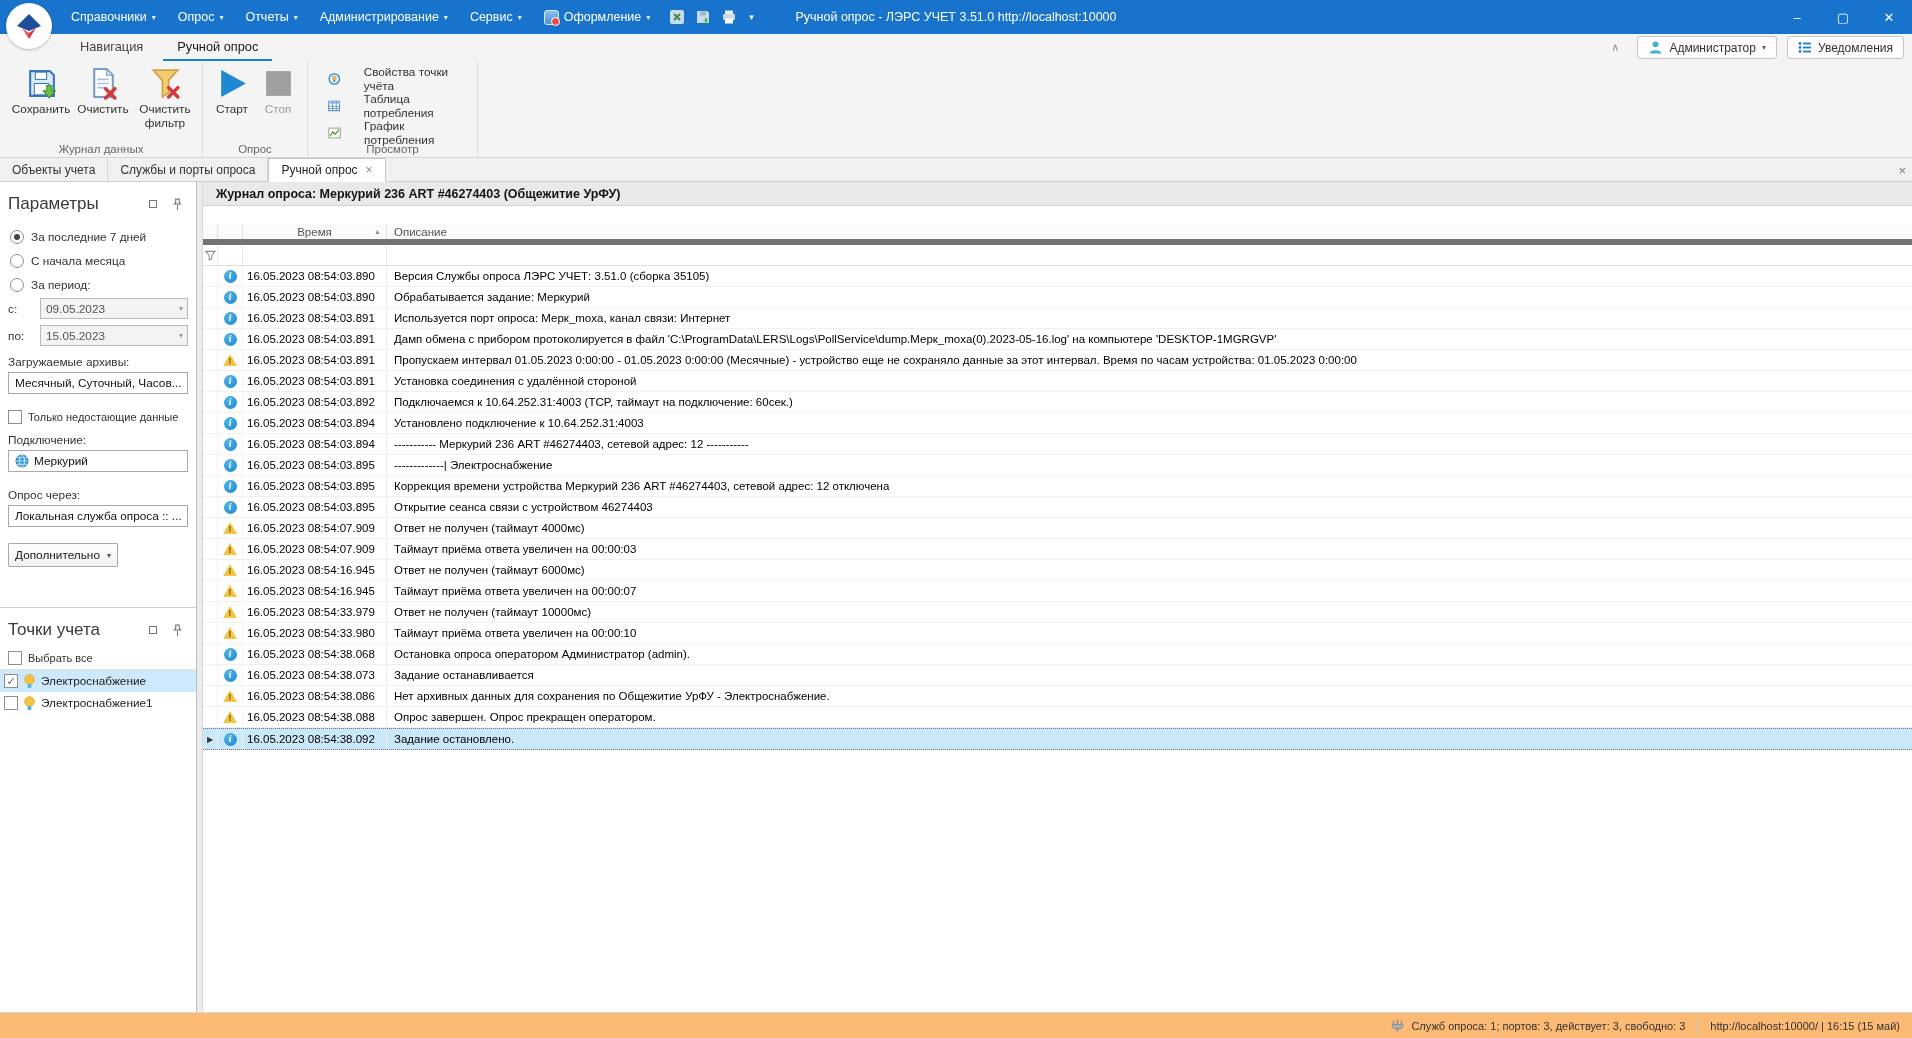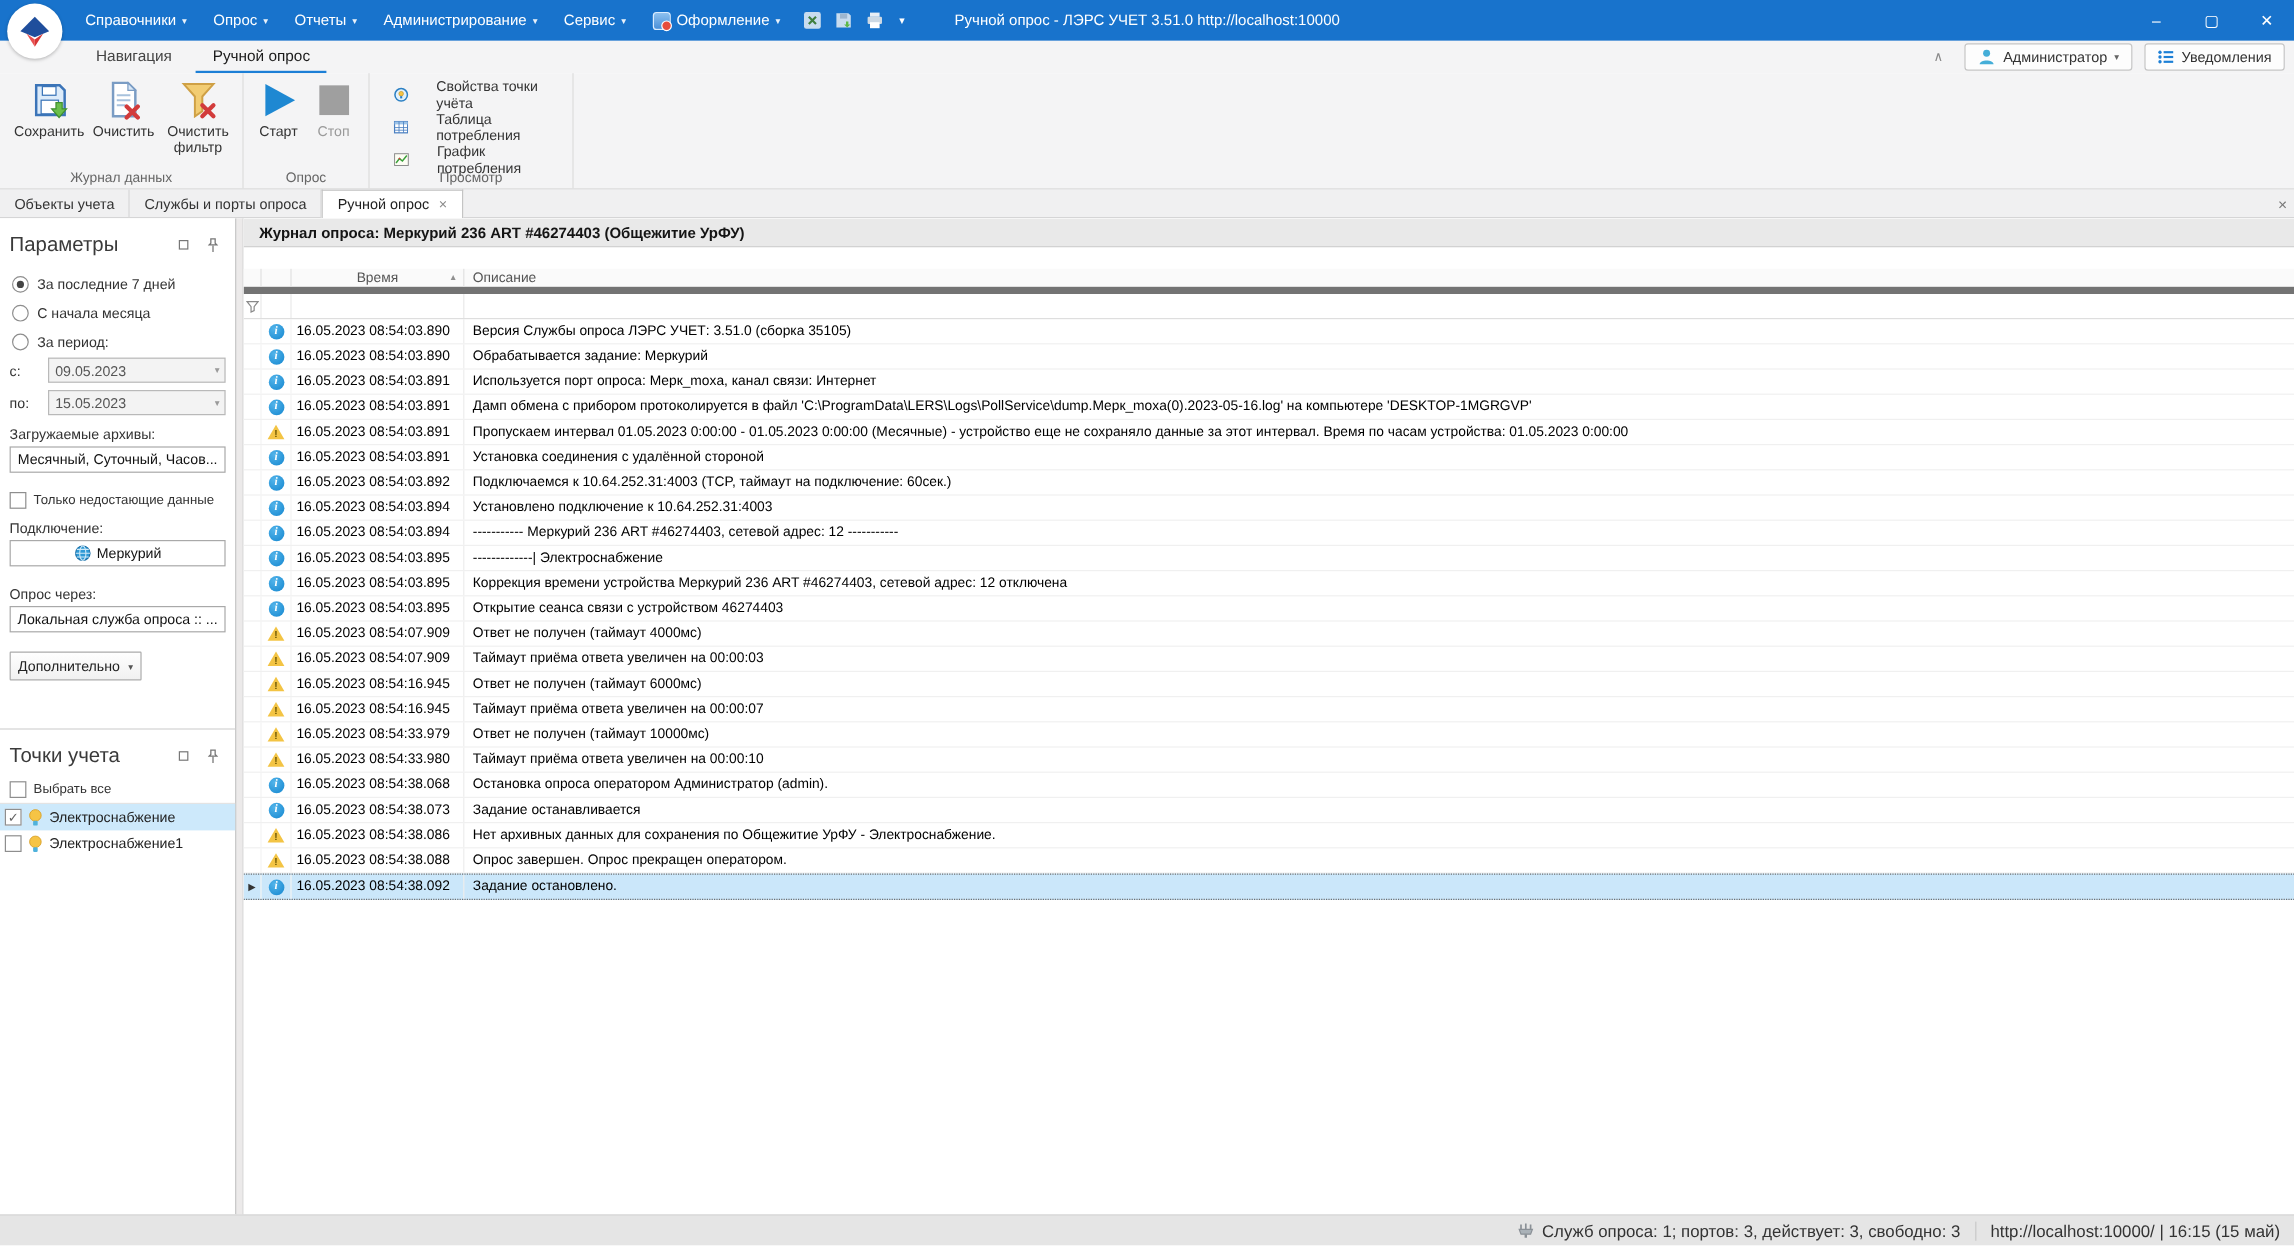--- a/index.html
+++ b/index.html
@@ -81,21 +81,21 @@
     position:relative; flex:none; }
   .radio.sel::after { content:""; position:absolute; left:3px; top:3px; width:6px; height:6px;
     border-radius:50%; background:#444; }
   .flabel { font-size:11.8px; color:#333; }
   .lab-col { width:26px; flex:none; }
   .tinput { flex:1; height:21px; border:1px solid #b9b9b9; background:#f3f3f3; color:#555;
     font-size:11.8px; display:flex; align-items:center; padding:0 5px; position:relative; }
   .tinput .dd { position:absolute; right:4px; color:#9a9a9a; font-size:8px; }
   .dropdown { margin:3px 8px 16px 8px; height:22px; border:1px solid #a9a9a9; background:#fff;
     display:flex; align-items:center; gap:5px; padding:0 6px; font-size:11.8px; color:#111;
-    position:relative; white-space:nowrap; overflow:hidden;justify-content:center; }
+    position:relative; white-space:nowrap; overflow:hidden; }
   .sec-label { margin:9px 8px 0 8px; font-size:11.8px; color:#333; }
   .cb-row { display:flex; align-items:center; gap:6px; margin:8px 8px 0 8px; font-size:11px; color:#333; }
   .cbox { width:14px; height:14px; border:1px solid #8e8e8e; background:#fff; flex:none;
     display:flex; align-items:center; justify-content:center; font-size:11px; color:#666; }
   .more-btn { margin:10px 8px 0 8px; width:110px; height:24px; border:1px solid #ababab;
     background:linear-gradient(#fefefe,#f1f1f1); display:flex; align-items:center; justify-content:center;
     gap:7px; font-size:11.8px; color:#222; border-radius:1px; }
   .more-btn .dd { font-size:8px; color:#555; }
 
   .points-panel { position:absolute; top:425px; left:0; right:0; bottom:0; border-top:1px solid #d2d2d2; }
@@ -121,23 +121,23 @@
   .log-row .c-ind { border-right:1px solid #f3f3f3; font-size:8px; color:#333; }
   .log-row.selected { background:#cbe7fa; border-top:1px dotted #6f6f6f; border-bottom:1px dotted #6f6f6f; height:22px; }
   .i-icon { width:13px; height:13px; border-radius:50%; background:radial-gradient(circle at 35% 30%, #52b4ea, #1486cf);
     color:#fff; font-size:9.5px; font-style:italic; font-weight:bold; font-family:"Liberation Serif", serif;
     display:flex; align-items:center; justify-content:center; flex:none; }
   .w-icon { width:0; height:0; border-left:7px solid transparent; border-right:7px solid transparent;
     border-bottom:12px solid #f3c444; position:relative; flex:none; }
   .w-icon::after { content:"!"; position:absolute; left:-1.5px; top:2px; font-size:8.5px; font-weight:bold; color:#6b5400; }
 
   
-  .statusbar { position:absolute; left:0; right:0; bottom:0; height:26px; background:#e5e5e5;
+  .statusbar { position:absolute; left:0; right:0; bottom:0; height:26px; background:#fdba74;
     border-top:1px solid #d6d6d6; display:flex; align-items:center; justify-content:flex-end;
-    font-size:14px; color:#333; }
+    font-size:11px; color:#333; }
   .sb-item { display:flex; align-items:center; gap:6px; padding:0 12px; }
   .sb-sep { width:1px; height:16px; background:#c9c9c9; }
 </style>
 </head>
 <body>
 
 <div class="app">
 
   <div class="titlebar">
     <div class="logo">

